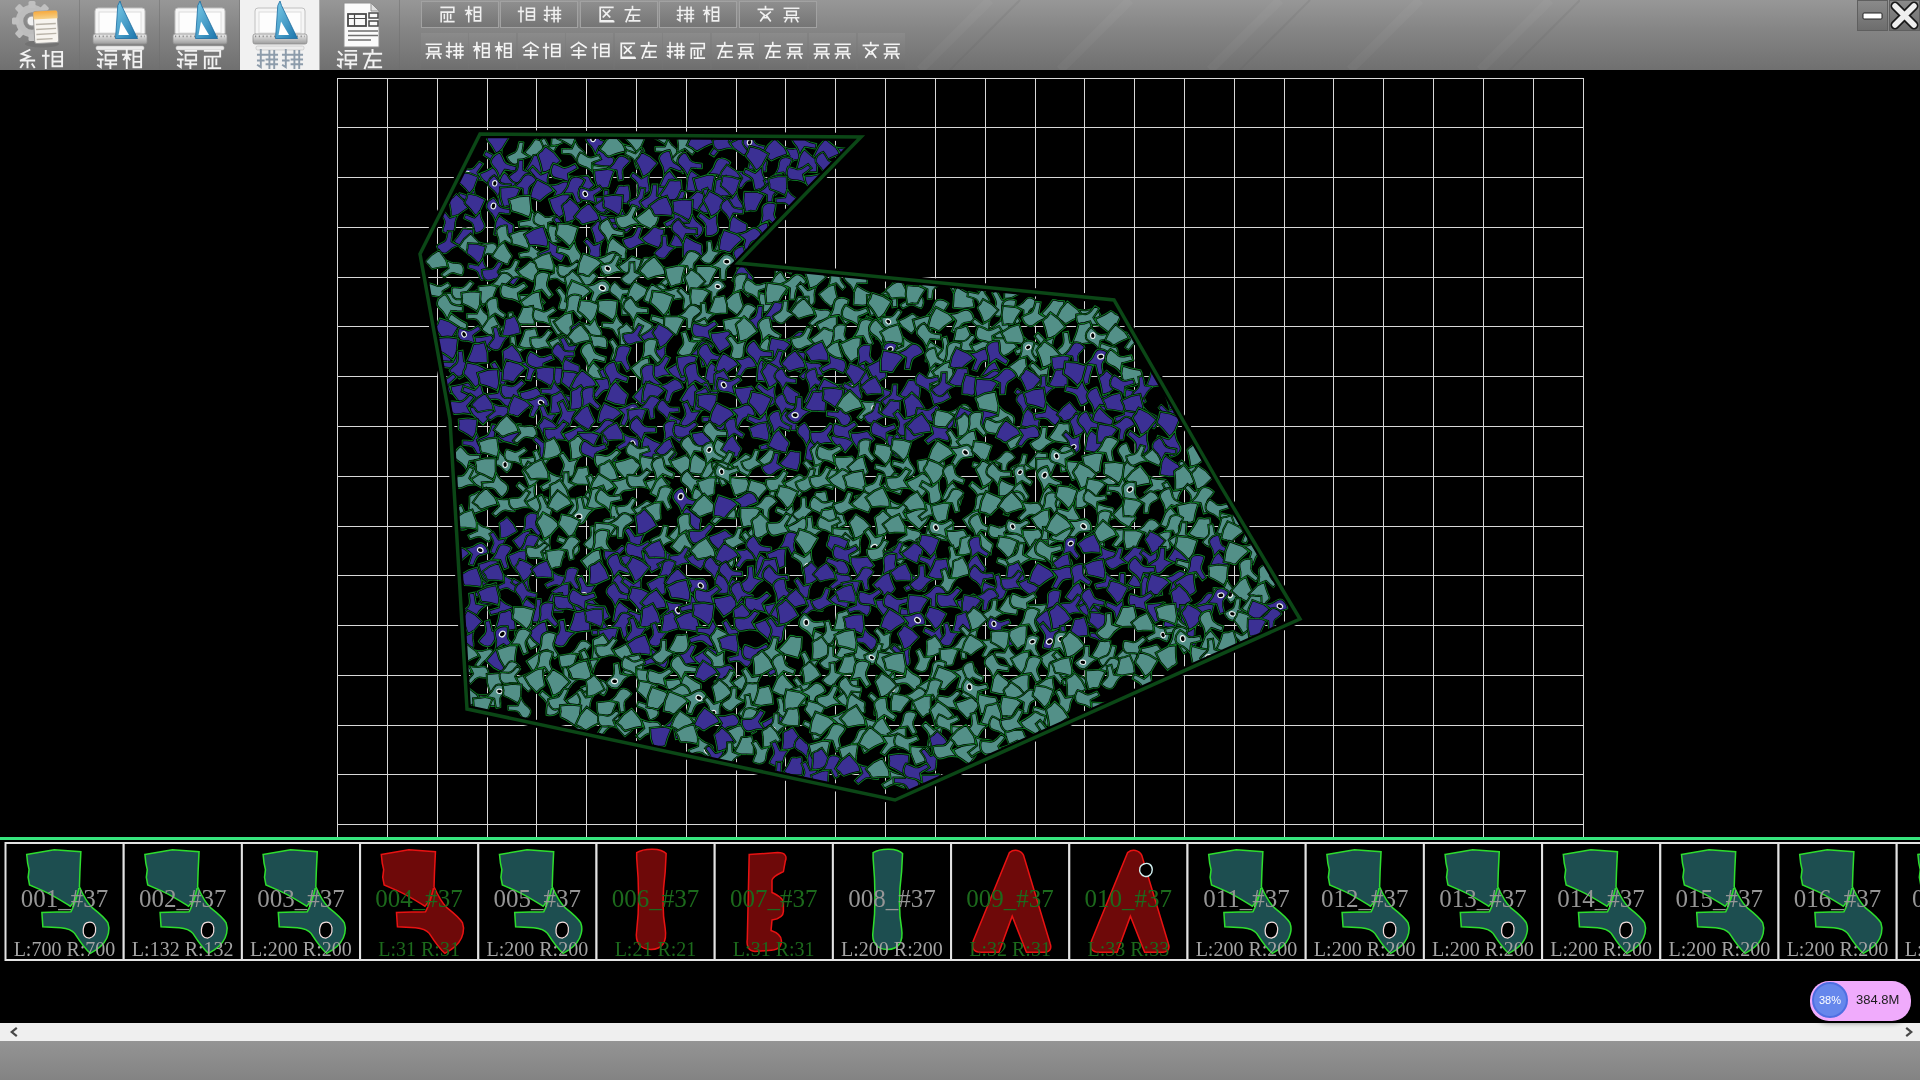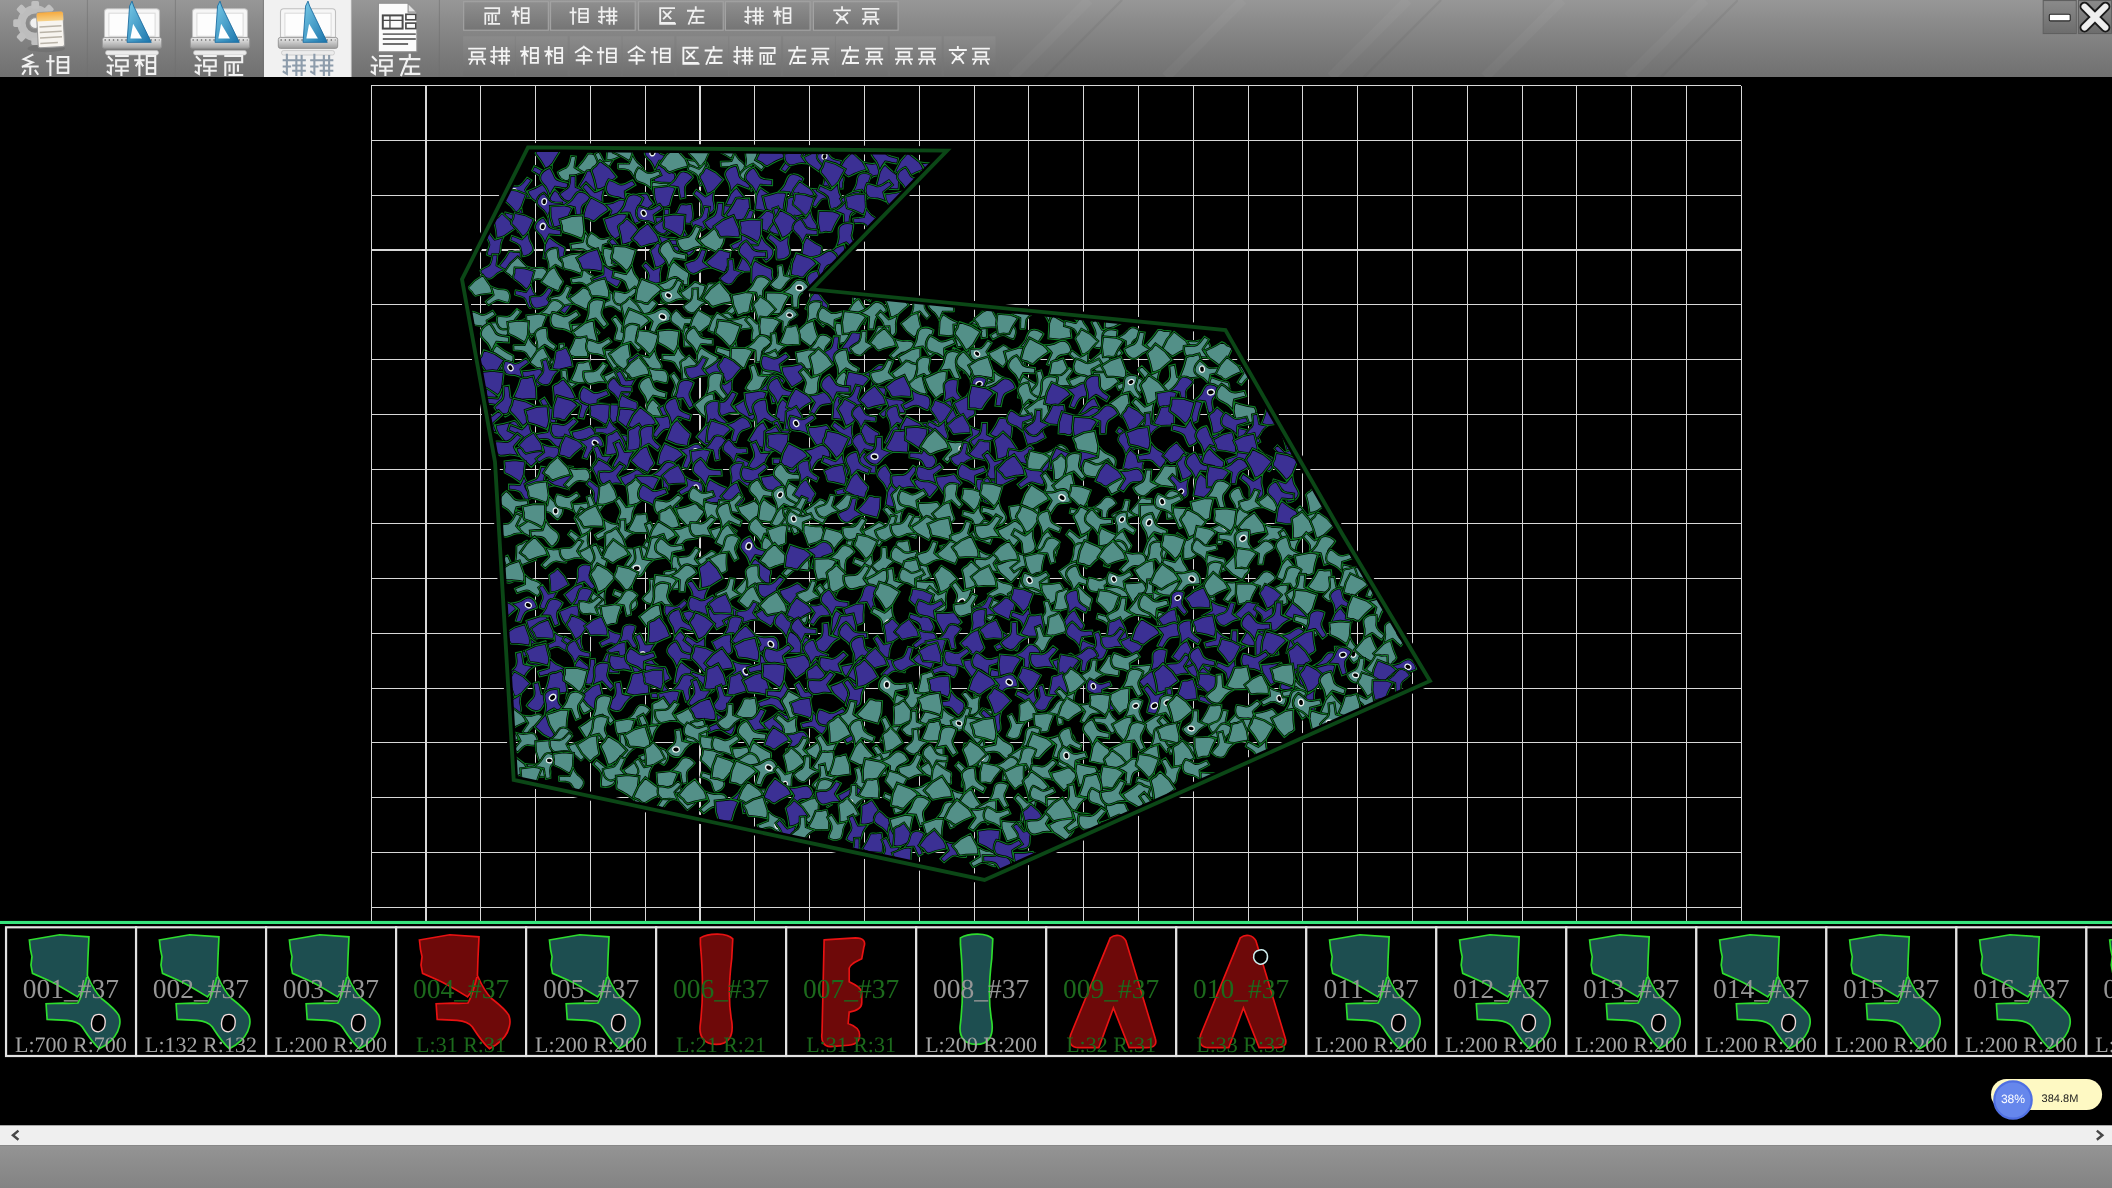--- a/index.html
+++ b/index.html
@@ -9,23 +9,23 @@
 .bicon svg {margin:0 auto}
 .blabel {height:24px;line-height:22px;display:flex;justify-content:center;gap:2px}
 .menubtn {position:absolute;top:1px;width:78px;height:27px;background:linear-gradient(#8e8e8e,#757575);border:1px solid #a2a2a2;display:flex;align-items:center;justify-content:center;gap:7px}
 .toolbtn {position:absolute;top:33px;width:47px;height:36px;background:linear-gradient(#8b8b8b,#6e6e6e);display:flex;align-items:center;justify-content:center;gap:2px}
 #wmin,#wcls {position:absolute;top:0;width:31px;height:31px;background:linear-gradient(#8a8a8a,#6d6d6d);border:1px solid #5f5f5f}
 #wmin {left:1857px} #wcls {left:1889px;width:31px}
 #canvas {position:absolute;left:0;top:70px}
 #strip {position:absolute;left:0;top:837px}
 #sbar {position:absolute;left:0;top:1023px;width:1920px;height:18px;background:#efefef}
 #bbar {position:absolute;left:0;top:1041px;width:1920px;height:39px;background:linear-gradient(#949494,#838383)}
-#pill {position:absolute;left:1810px;top:981px;width:101px;height:28px;background:#fef9c3;border-radius:19px;box-shadow:0 2px 5px rgba(0,0,0,.45)}
+#pill {position:absolute;left:1810px;top:981px;width:101px;height:40px;background:#f0abfc;border-radius:19px;box-shadow:0 2px 5px rgba(0,0,0,.45)}
 #pillc {position:absolute;left:2px;top:1px;width:36px;height:36px;border-radius:50%;background:#6687ec;border:2px solid #4f6fe2;color:#fff;font-size:11px;display:flex;align-items:center;justify-content:center}
-#pillt {position:absolute;left:46px;top:0;height:38px;line-height:38px;font-size:10px;color:#1c1c1c}
+#pillt {position:absolute;left:46px;top:0;height:38px;line-height:38px;font-size:13px;color:#1c1c1c}
 svg {display:block}
 .blabel svg,.menubtn svg,.toolbtn svg{display:inline-block}
 .ar {position:absolute;top:3px}
 </style></head>
 <body>
 <svg width="0" height="0" style="position:absolute">
     <defs>
 <linearGradient id="bgr" x1="0" y1="0" x2="1" y2="1">
         <stop offset="0" stop-color="#7acce9"></stop>
         <stop offset="1" stop-color="#1b74ab"></stop>

